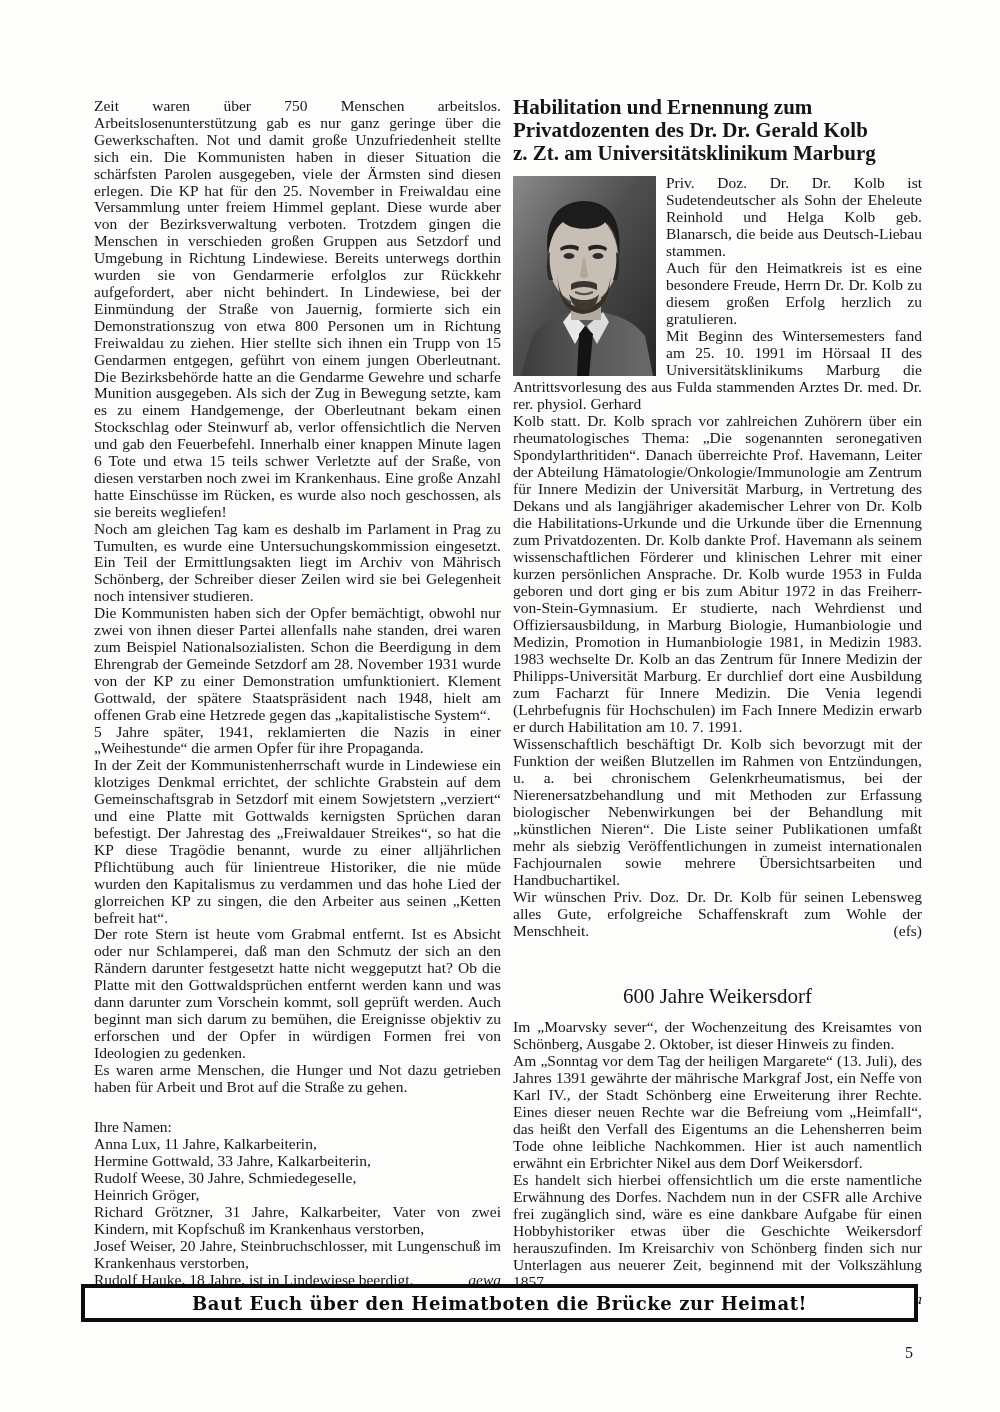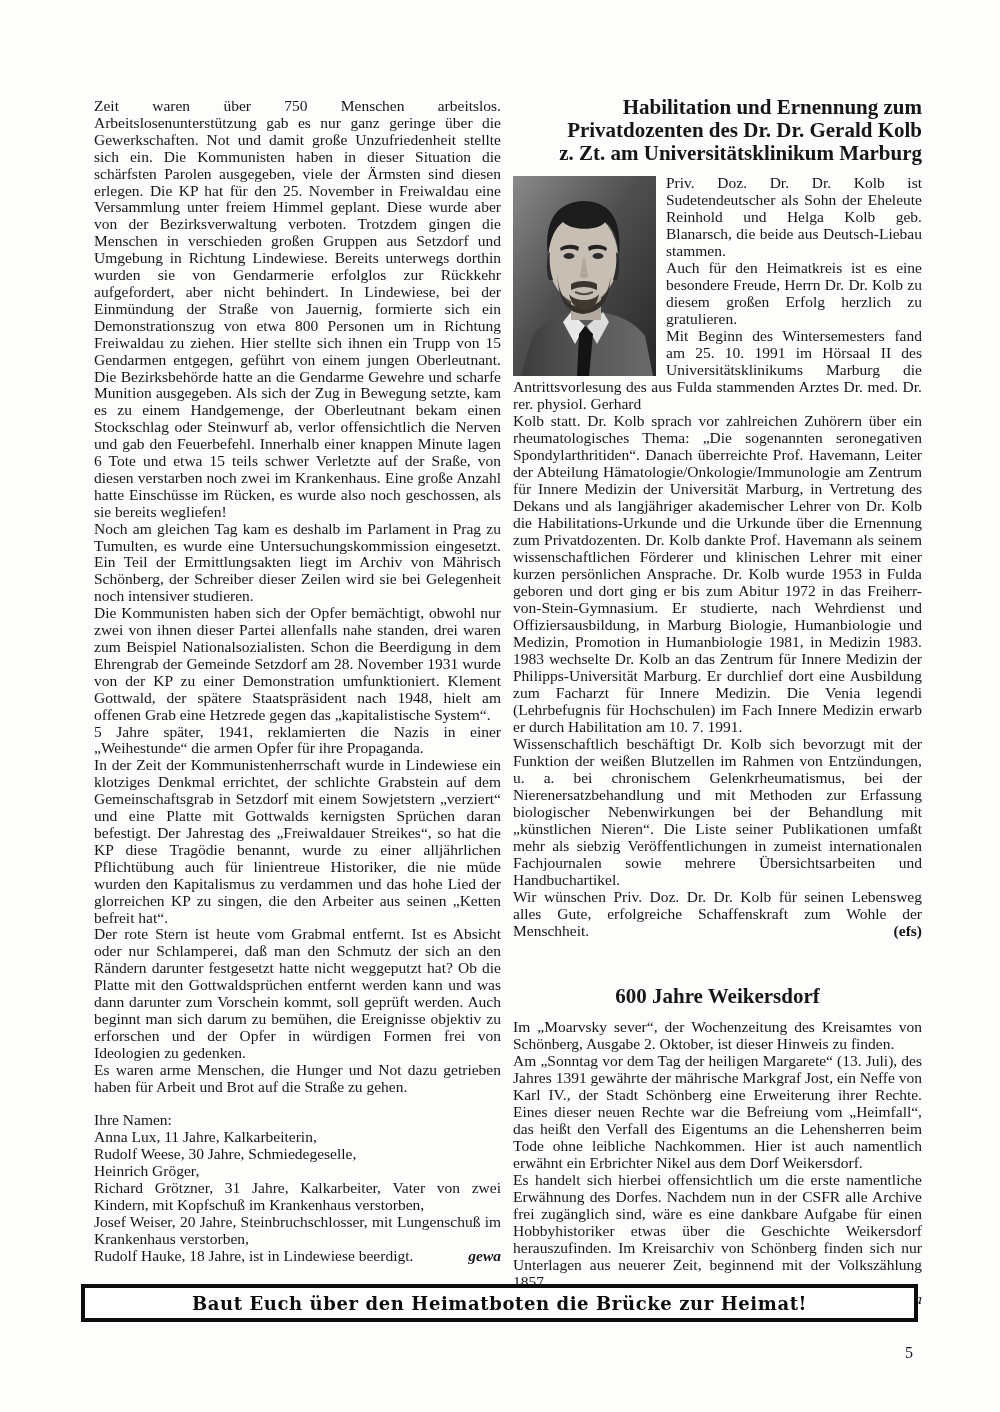--- a/index.html
+++ b/index.html
@@ -13,37 +13,37 @@
   }
   .col { position:absolute; }
   .col-left  { left:94px;  top:98px; width:407px; }
   .col-right { left:513px; top:96px; width:409px; }
 
   p { margin:0; text-align:justify; font-size:15.5px; line-height:16.9px; }
   .col-right p { line-height:17px; }
 
   .headline {
     font-size:21px; line-height:23px; font-weight:bold;
-    text-align:right; white-space:pre-line; margin:0 0 9px 0;
+    text-align:left; white-space:pre-line; margin:0 0 9px 0;
   }
   .headline2 {
-    font-size:21px; line-height:23px; font-weight:bold;
+    font-size:21px; line-height:23px; font-weight:normal;
     text-align:center; margin:46px 0 10px 0;
   }
 
   .photo {
     float:left; width:143px; height:200px;
     margin:2px 10px 2px 0;
   }
   .photo svg { display:block; width:100%; height:100%; }
 
-  .names { margin-top:17px; }
+  .names { margin-top:24px; }
   .name-line { text-align:justify; }
 
-  .sig-float { float:right;font-weight:bold; }
+  .sig-float { float:right; }
   .italic { font-style:italic; }
   .sig-line { text-align:right; font-style:italic; }
 
   .banner {
     position:absolute; left:81px; top:1284px; width:837px; height:38px;
     box-sizing:border-box; border:4px solid #0d0d0d; background:#fff;
     display:flex; align-items:center; justify-content:center;
     font-family:"DejaVu Serif", serif; font-weight:bold;
     font-size:18px; letter-spacing:0.6px; color:#0d0d0d;
     z-index:5;
@@ -63,20 +63,21 @@
     <p>Noch am gleichen Tag kam es deshalb im Parlament in Prag zu Tumulten, es wurde eine Untersuchungskommission eingesetzt. Ein Teil der Ermittlungsakten liegt im Archiv von Mährisch Schönberg, der Schreiber dieser Zeilen wird sie bei Gelegenheit noch intensiver studieren.</p>
     <p>Die Kommunisten haben sich der Opfer bemächtigt, obwohl nur zwei von ihnen dieser Partei allenfalls nahe standen, drei waren zum Beispiel Nationalsozialisten. Schon die Beerdigung in dem Ehrengrab der Gemeinde Setzdorf am 28. November 1931 wurde von der KP zu einer Demonstration umfunktioniert. Klement Gottwald, der spätere Staatspräsident nach 1948, hielt am offenen Grab eine Hetzrede gegen das „kapitalistische System“.</p>
     <p>5 Jahre später, 1941, reklamierten die Nazis in einer „Weihestunde“ die armen Opfer für ihre Propaganda.</p>
     <p>In der Zeit der Kommunistenherrschaft wurde in Lindewiese ein klotziges Denkmal errichtet, der schlichte Grabstein auf dem Gemeinschaftsgrab in Setzdorf mit einem Sowjetstern „verziert“ und eine Platte mit Gottwalds kernigsten Sprüchen daran befestigt. Der Jahrestag des „Freiwaldauer Streikes“, so hat die KP diese Tragödie benannt, wurde zu einer alljährlichen Pflichtübung auch für linientreue Historiker, die nie müde wurden den Kapitalismus zu verdammen und das hohe Lied der glorreichen KP zu singen, die den Arbeiter aus seinen „Ketten befreit hat“.</p>
     <p>Der rote Stern ist heute vom Grabmal entfernt. Ist es Absicht oder nur Schlamperei, daß man den Schmutz der sich an den Rändern darunter festgesetzt hatte nicht weggeputzt hat? Ob die Platte mit den Gottwaldsprüchen entfernt werden kann und was dann darunter zum Vorschein kommt, soll geprüft werden. Auch beginnt man sich darum zu bemühen, die Ereignisse objektiv zu erforschen und der Opfer in würdigen Formen frei von Ideologien zu gedenken.</p>
     <p>Es waren arme Menschen, die Hunger und Not dazu getrieben haben für Arbeit und Brot auf die Straße zu gehen.</p>
 
     <div class="names">
       <p class="name-line">Ihre Namen:</p>
       <p class="name-line">Anna Lux, 11 Jahre, Kalkarbeiterin,</p>
+      <p class="name-line">Hermine Gottwald, 33 Jahre, Kalkarbeiterin,</p>
       <p class="name-line">Rudolf Weese, 30 Jahre, Schmiedegeselle,</p>
       <p class="name-line">Heinrich Gröger,</p>
       <p class="name-line">Richard Grötzner, 31 Jahre, Kalkarbeiter, Vater von zwei Kindern, mit Kopfschuß im Krankenhaus verstorben,</p>
       <p class="name-line">Josef Weiser, 20 Jahre, Steinbruchschlosser, mit Lungenschuß im Krankenhaus verstorben,</p>
       <p class="name-line">
         <span>Rudolf Hauke, 18 Jahre, ist in Lindewiese beerdigt.</span>
         <span class="sig-float italic">gewa</span>
       </p>
     </div>
   </div>

